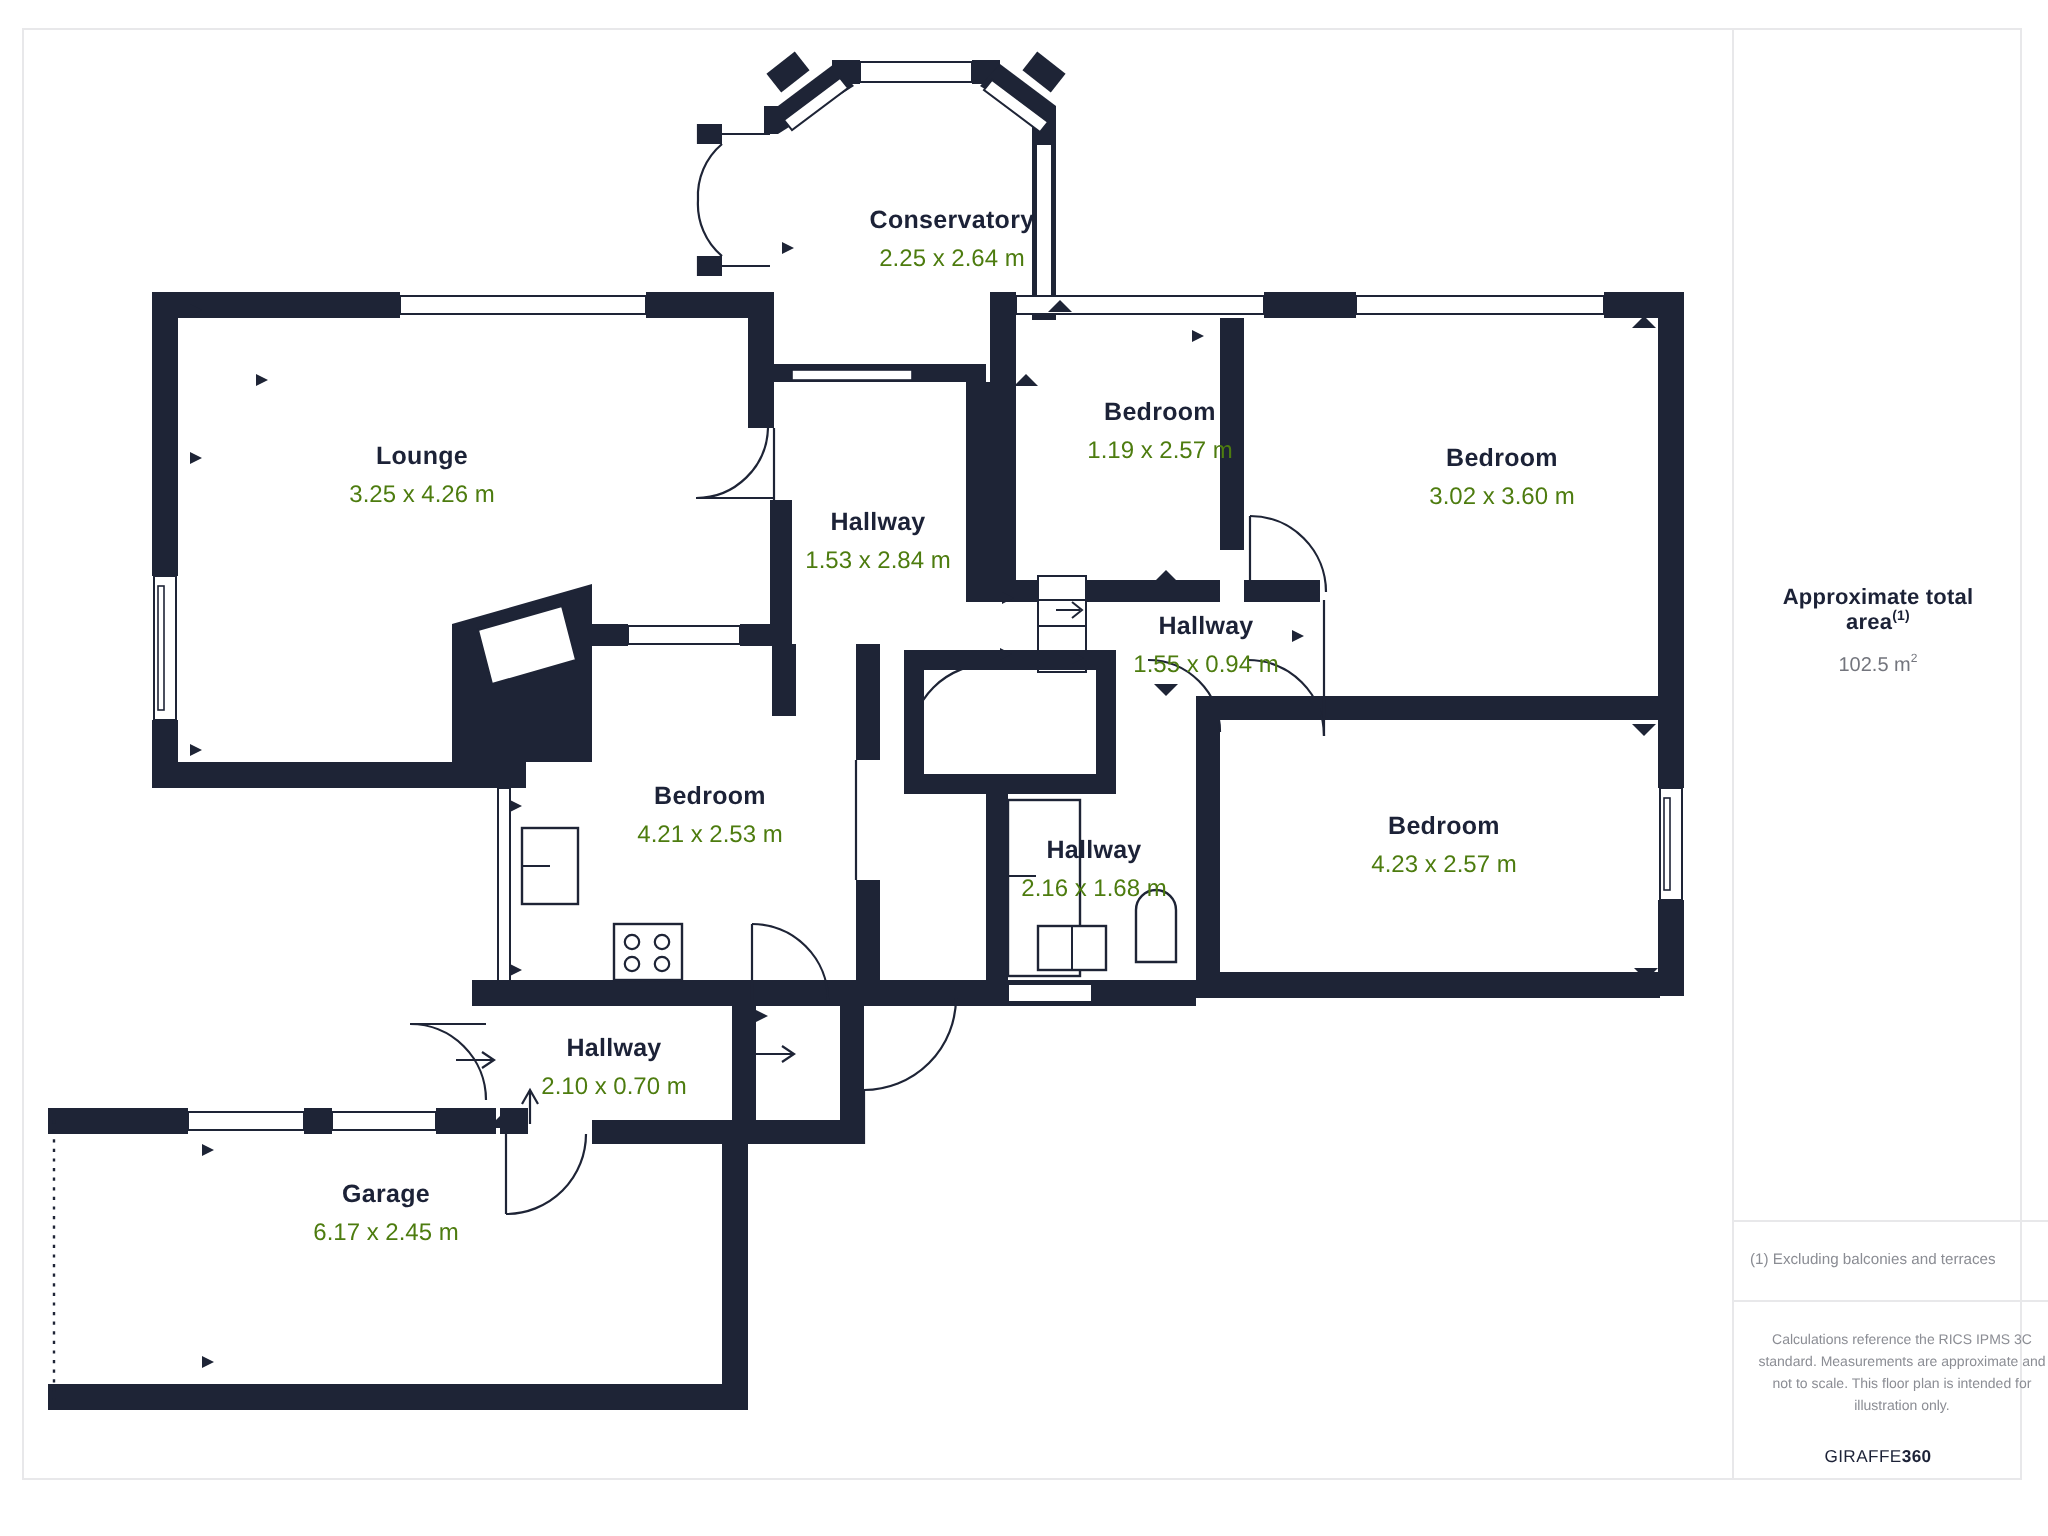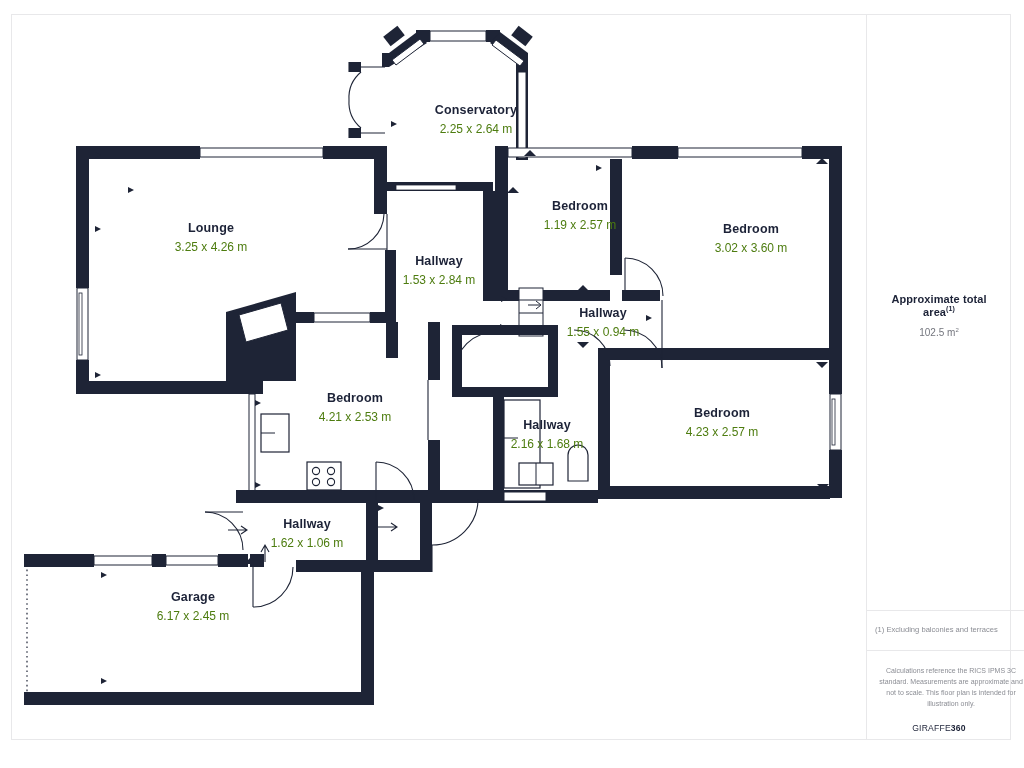--- a/index.html
+++ b/index.html
@@ -419,21 +419,21 @@
     <div class="room-label" style="left:547px; top:418px;">
       <div class="room-name">Hallway</div>
       <div class="room-dims">2.16 x 1.68 m</div>
     </div>
     <div class="room-label" style="left:722px; top:406px;">
       <div class="room-name">Bedroom</div>
       <div class="room-dims">4.23 x 2.57 m</div>
     </div>
     <div class="room-label" style="left:307px; top:517px;">
       <div class="room-name">Hallway</div>
-      <div class="room-dims">1.62 x 1.06 m</div>
+      <div class="room-dims">2.10 x 0.70 m</div>
     </div>
     <div class="room-label" style="left:193px; top:590px;">
       <div class="room-name">Garage</div>
       <div class="room-dims">6.17 x 2.45 m</div>
     </div>
   </div>
 
   <div id="sidebar">
 
     <div id="sb-area" class="sb-block">

